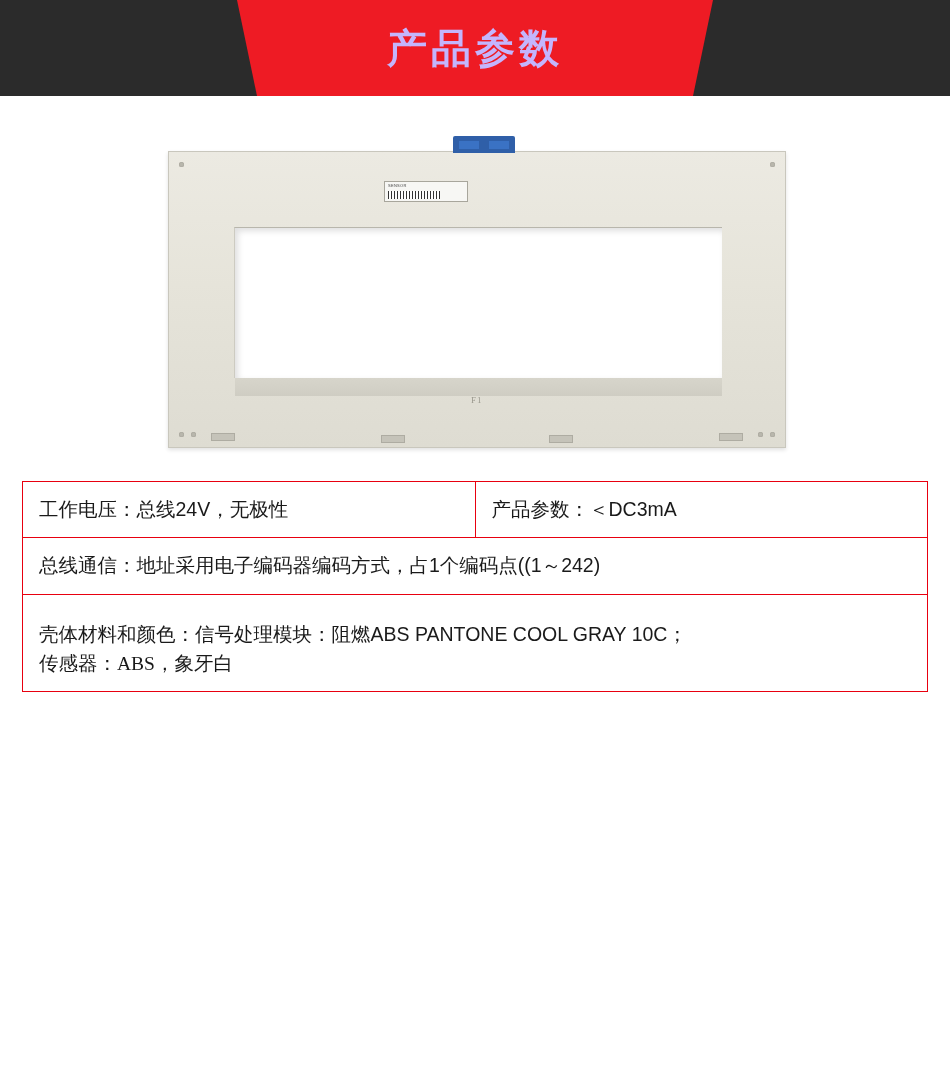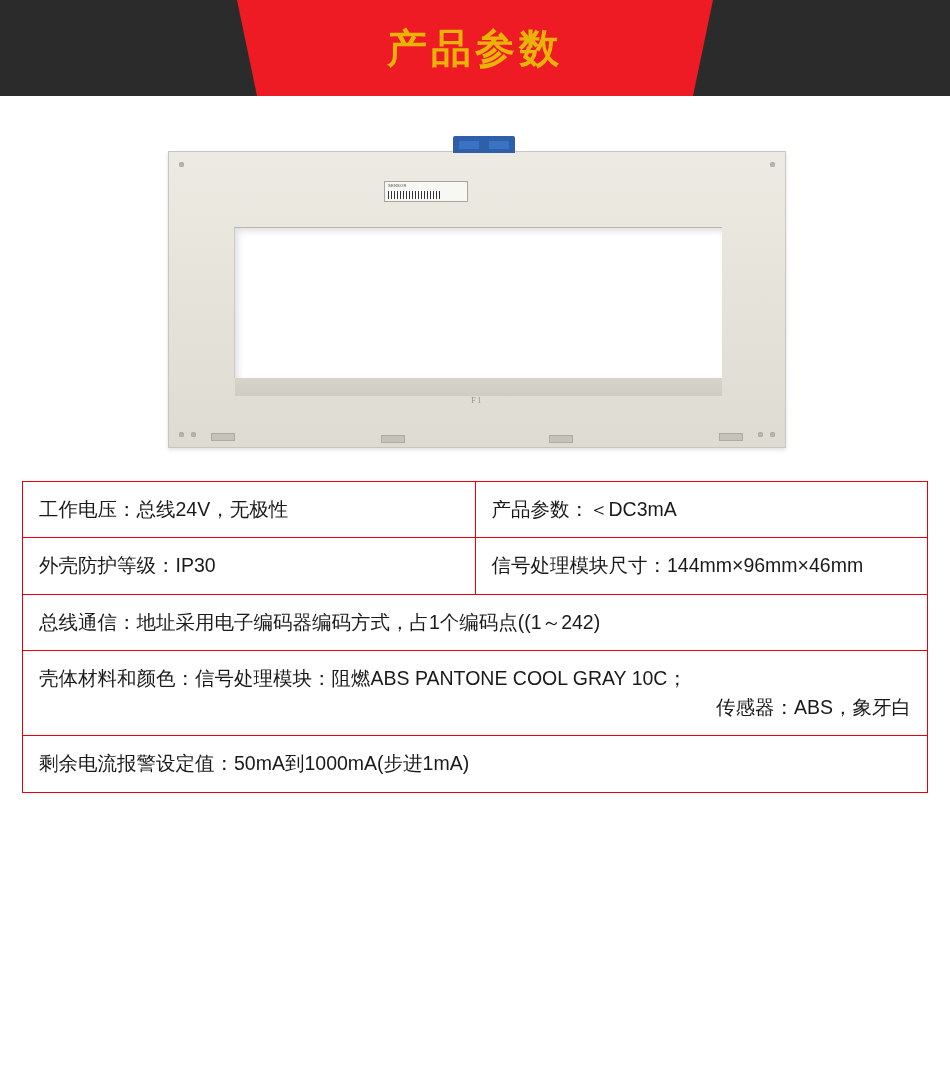--- a/index.html
+++ b/index.html
@@ -31,21 +31,21 @@
   }
   .banner-title {
     position: absolute;
     left: 0;
     top: 0;
     width: 950px;
     height: 96px;
     display: flex;
     align-items: center;
     justify-content: center;
-    color: #eab308;
+    color: #c4b5fd;
     font-size: 40px;
     font-weight: bold;
     letter-spacing: 4px;
     z-index: 3;
   }
 
   
   .photo-area {
     position: relative;
     width: 950px;
@@ -174,23 +174,24 @@
     padding: 13px 16px;
     font-size: 19.5px;
     color: #1a1a1a;
     vertical-align: middle;
     line-height: 1.5;
   }
   td.half { width: 50%; }
   .cell-2line { line-height: 1.7; }
   .indent-line {
     display: block;
-    text-align: right;
-  }
-  .first-line { display: block; }
+    text-align: left;
+    font-family: Liberation Serif, serif;
+  }
+  .first-line { display: block; margin-top: 12px; }
 </style>
 </head>
 <body>
 
 <div class="banner">
   <svg class="banner-shape" viewBox="0 0 950 96" preserveAspectRatio="none">
     <polygon points="0,0 950,0 950,96 0,96" fill="#2b2b2b"></polygon>
     <polygon points="237,0 713,0 693,96 257,96" fill="#ee1b24"></polygon>
   </svg>
   <div class="banner-title">产品参数</div>
@@ -221,30 +222,23 @@
 </div>
 
 <div class="spec-wrap">
   <table class="spec">
     <tbody>
       <tr>
         <td class="half">工作电压：总线24V，无极性</td>
         <td class="half">产品参数：＜DC3mA</td>
       </tr>
       <tr>
-        <td class="half">外壳防护等级：IP30</td>
-        <td class="half">信号处理模块尺寸：144mm×96mm×46mm</td>
-      </tr>
-      <tr>
         <td colspan="2">总线通信：地址采用电子编码器编码方式，占1个编码点((1～242)</td>
       </tr>
       <tr>
         <td colspan="2" class="cell-2line">
           <span class="first-line">壳体材料和颜色：信号处理模块：阻燃ABS  PANTONE  COOL  GRAY  10C；</span>
           <span class="indent-line">传感器：ABS，象牙白</span>
         </td>
       </tr>
-      <tr>
-        <td colspan="2">剩余电流报警设定值：50mA到1000mA(步进1mA)</td>
-      </tr>
     </tbody>
   </table>
 </div>
 
 </body></html>

